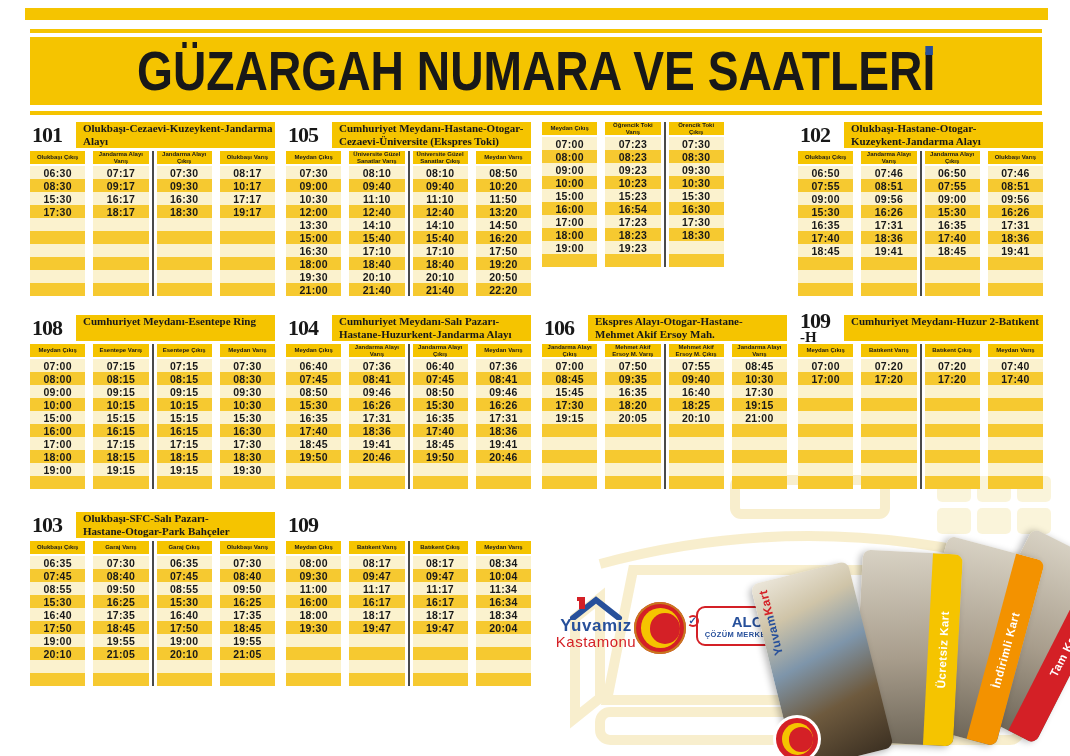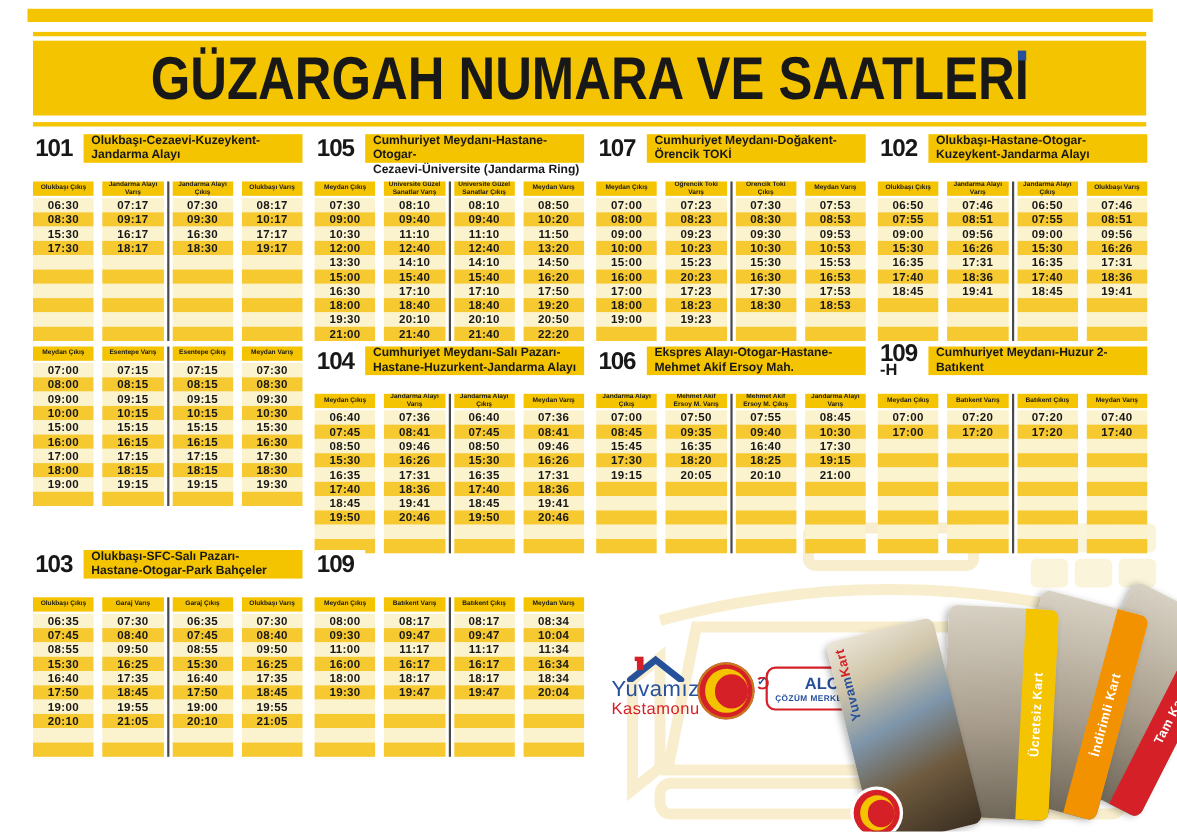--- a/index.html
+++ b/index.html
@@ -23,23 +23,23 @@
   .banner-text{
     font-size:55px;font-weight:bold;color:var(--ink);letter-spacing:0px;
     transform:scaleX(.84);transform-origin:center;white-space:nowrap;display:flex;align-items:center;
   }
   .t-i{position:relative;display:inline-block;}
   .t-dot{position:absolute;top:7px;left:50%;transform:translateX(-50%);width:9px;height:9px;background:var(--blue);}
   
   .band{position:absolute;left:30px;display:flex;gap:11px;}
   #band1{top:122px;right:27px;}
   #band2{top:315px;right:27px;}
-  #band3{top:500px;}
+  #band3{top:512px;}
   .ttable{width:245px;flex:0 0 245px;}
-  .t-head{display:flex;height:26px;margin-bottom:17px;}
+  .t-head{display:flex;height:26px;margin-bottom:3px;font-family:Liberation Serif, serif;}
   .t-num{
     width:46px;background:#ffffff;color:var(--ink);font-weight:bold;font-size:22px;
     display:flex;flex-direction:column;align-items:flex-start;justify-content:center;
     line-height:.85;letter-spacing:-1px;padding-left:2px;box-sizing:border-box;
   }
   .t-num .suffix{font-size:15px;letter-spacing:0;}
   .t-title{
     flex:1;background:var(--yellow);color:var(--ink);font-weight:bold;font-size:11px;
     display:flex;flex-direction:column;justify-content:flex-start;padding-left:7px;line-height:1.18;
     box-sizing:border-box;
@@ -56,21 +56,21 @@
     font-size:10.5px;font-weight:bold;color:var(--ink);letter-spacing:.3px;
   }
   .t-cell.even{background:var(--cream);}
   .t-cell.odd{background:var(--row-yellow);}
   .t-divider{position:absolute;top:0;bottom:0;left:calc(50% - 1px);width:2px;background:var(--divider);}
   
   .bus{position:absolute;left:545px;top:468px;opacity:.45;pointer-events:none;}
   
   .yuv{position:absolute;left:541px;top:596px;width:110px;text-align:center;}
   .yuv svg{display:block;margin:0 auto -3px auto;}
-  .yuv-t1{color:var(--blue);font-weight:normal;font-size:20px;letter-spacing:.5px;line-height:1;}
+  .yuv-t1{color:var(--blue);font-weight:bold;font-size:17px;letter-spacing:.5px;line-height:1;}
   .yuv-t2{color:var(--red);font-weight:normal;font-size:15px;letter-spacing:.5px;line-height:1.1;}
   .cres{position:absolute;border-radius:50%;background:var(--red);overflow:hidden;box-shadow:0 0 0 2px #c8791e inset;}
   .cres-y{position:absolute;left:14%;top:12%;width:74%;height:76%;background:var(--yellow);border-radius:50%;}
   .cres-r{position:absolute;left:30%;top:22%;width:58%;height:58%;background:var(--red);border-radius:50%;}
   .cres-main{left:634px;top:602px;width:52px;height:52px;}
   .alo{
     position:absolute;left:696px;top:606px;width:86px;height:40px;background:#fff;
     border:2px solid var(--red);border-radius:9px;display:flex;flex-direction:column;
     align-items:center;justify-content:center;box-sizing:border-box;
   }
@@ -207,21 +207,21 @@
         <div class="t-divider"></div>
       </div>
     </div>
     <div class="ttable">
       <div class="t-head">
         <div class="t-num">
           <span>105</span>
         </div>
         <div class="t-title">
           <div>Cumhuriyet Meydanı-Hastane-Otogar-</div>
-          <div>Cezaevi-Üniversite (Jandarma Ring)</div>
+          <div>Cezaevi-Üniversite (Ekspres Toki)</div>
         </div>
       </div>
       <div class="t-body">
         <div class="t-grid">
           <div class="t-col">
             <div class="t-colhead">Meydan Çıkış</div>
             <div class="t-cell even">07:30</div>
             <div class="t-cell odd">09:00</div>
             <div class="t-cell even">10:30</div>
             <div class="t-cell odd">12:00</div>
@@ -269,28 +269,20 @@
             <div class="t-cell even">17:50</div>
             <div class="t-cell odd">19:20</div>
             <div class="t-cell even">20:50</div>
             <div class="t-cell odd">22:20</div>
           </div>
         </div>
         <div class="t-divider"></div>
       </div>
     </div>
     <div class="ttable">
-      <div class="t-head">
-        <div class="t-num">
-          <span>107</span>
-        </div>
-        <div class="t-title">
-          <div>Cumhuriyet Meydanı-Doğakent-Örencik TOKİ</div>
-        </div>
-      </div>
       <div class="t-body">
         <div class="t-grid">
           <div class="t-col">
             <div class="t-colhead">Meydan Çıkış</div>
             <div class="t-cell even">07:00</div>
             <div class="t-cell odd">08:00</div>
             <div class="t-cell even">09:00</div>
             <div class="t-cell odd">10:00</div>
             <div class="t-cell even">15:00</div>
             <div class="t-cell odd">16:00</div>
@@ -299,52 +291,39 @@
             <div class="t-cell even">19:00</div>
             <div class="t-cell odd"></div>
           </div>
           <div class="t-col">
             <div class="t-colhead">Öğrencik Toki Varış</div>
             <div class="t-cell even">07:23</div>
             <div class="t-cell odd">08:23</div>
             <div class="t-cell even">09:23</div>
             <div class="t-cell odd">10:23</div>
             <div class="t-cell even">15:23</div>
-            <div class="t-cell odd">20:23</div>
+            <div class="t-cell odd">16:54</div>
             <div class="t-cell even">17:23</div>
             <div class="t-cell odd">18:23</div>
             <div class="t-cell even">19:23</div>
             <div class="t-cell odd"></div>
           </div>
           <div class="t-col">
             <div class="t-colhead">Örencik Toki Çıkış</div>
             <div class="t-cell even">07:30</div>
             <div class="t-cell odd">08:30</div>
             <div class="t-cell even">09:30</div>
             <div class="t-cell odd">10:30</div>
             <div class="t-cell even">15:30</div>
             <div class="t-cell odd">16:30</div>
             <div class="t-cell even">17:30</div>
             <div class="t-cell odd">18:30</div>
             <div class="t-cell even"></div>
             <div class="t-cell odd"></div>
           </div>
-          <div class="t-col">
-            <div class="t-colhead">Meydan Varış</div>
-            <div class="t-cell even">07:53</div>
-            <div class="t-cell odd">08:53</div>
-            <div class="t-cell even">09:53</div>
-            <div class="t-cell odd">10:53</div>
-            <div class="t-cell even">15:53</div>
-            <div class="t-cell odd">16:53</div>
-            <div class="t-cell even">17:53</div>
-            <div class="t-cell odd">18:53</div>
-            <div class="t-cell even"></div>
-            <div class="t-cell odd"></div>
-          </div>
         </div>
         <div class="t-divider"></div>
       </div>
     </div>
     <div class="ttable">
       <div class="t-head">
         <div class="t-num">
           <span>102</span>
         </div>
         <div class="t-title">
@@ -406,20 +385,28 @@
             <div class="t-cell even"></div>
             <div class="t-cell odd"></div>
           </div>
         </div>
         <div class="t-divider"></div>
       </div>
     </div>
   </div>
 <div id="band2" class="band">
     <div class="ttable">
+      <div class="t-head">
+        <div class="t-num">
+          <span>108</span>
+        </div>
+        <div class="t-title">
+          <div>Cumhuriyet Meydanı-Esentepe Ring</div>
+        </div>
+      </div>
       <div class="t-body">
         <div class="t-grid">
           <div class="t-col">
             <div class="t-colhead">Meydan Çıkış</div>
             <div class="t-cell even">07:00</div>
             <div class="t-cell odd">08:00</div>
             <div class="t-cell even">09:00</div>
             <div class="t-cell odd">10:00</div>
             <div class="t-cell even">15:00</div>
             <div class="t-cell odd">16:00</div>

